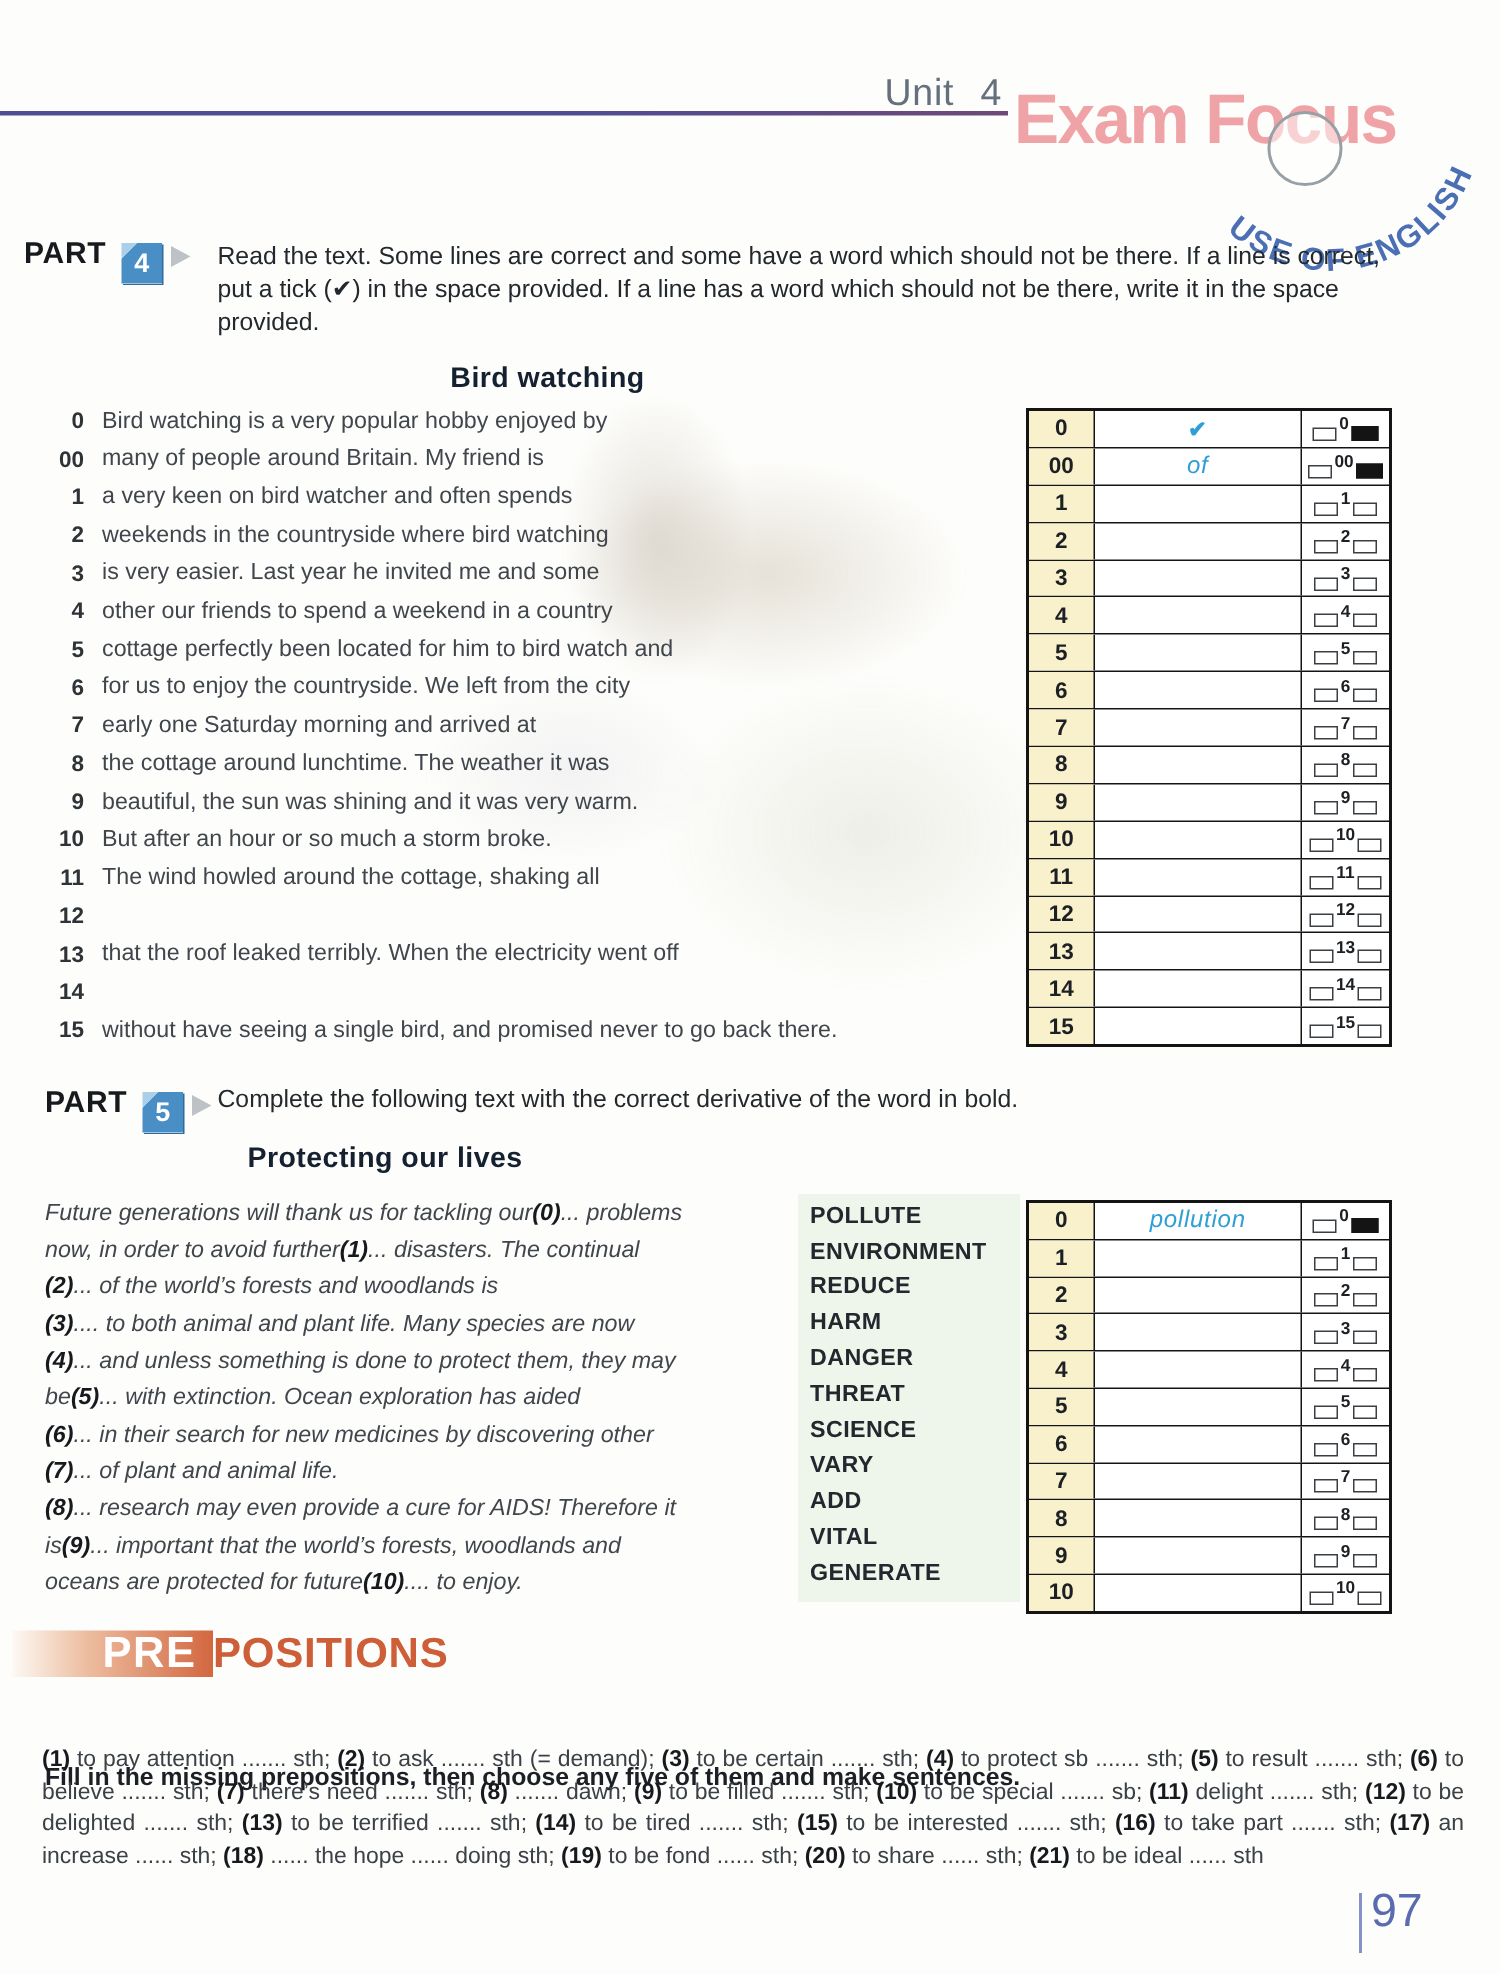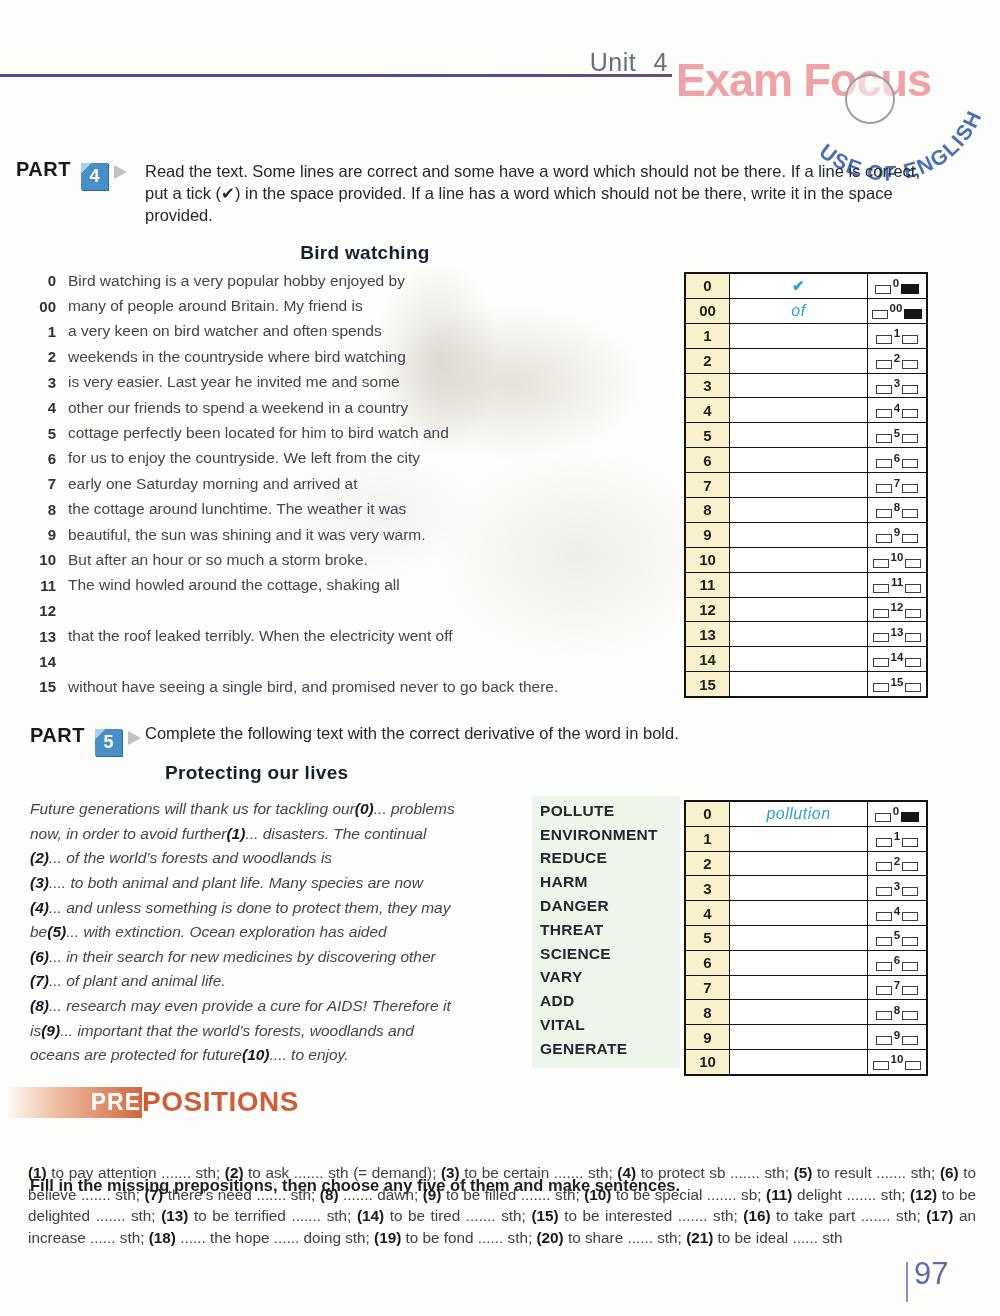--- a/index.html
+++ b/index.html
@@ -69,21 +69,21 @@
   .p5-text b,.prep-text b{color:#16191d;}
   .word-bg{left:532px;top:796px;width:148px;height:272px;background:#eef5ea;}
   .word-list{left:540px;top:799px;}
   .word-list div{height:23.8px;display:flex;align-items:center;font-weight:bold;
     font-size:15.5px;color:#23282e;letter-spacing:.3px;}
 
   
   .prep-heading{left:8px;top:1086px;display:flex;align-items:center;}
   .pre-block{width:134px;height:31px;display:flex;align-items:center;justify-content:flex-end;
     background:linear-gradient(90deg,rgba(247,227,211,.15),#eec0a4 35%,#d2673f);}
-  .pre-block span{color:#fff;font-weight:bold;font-size:23px;letter-spacing:1px;margin-right:1px;}
+  .pre-block span{color:#fff;font-weight:bold;font-size:29px;letter-spacing:1px;margin-right:11px;}
   .positions{color:#cd5e38;font-weight:bold;font-size:28px;letter-spacing:.5px;}
   .prep-subtitle{left:30px;top:1176px;font-size:16.5px;font-weight:bold;color:#1c2026;}
   .prep-text{left:28px;top:1162px;width:948px;font-size:15.3px;line-height:21.5px;
     text-align:justify;color:#3c4148;}
 
   
   .pagenum-rule{left:906px;top:1262px;width:2px;height:40px;background:#8591c8;}
   .pagenum{left:914px;top:1256px;font-size:31px;color:#5a6bb0;}
 </style>
 </head>

